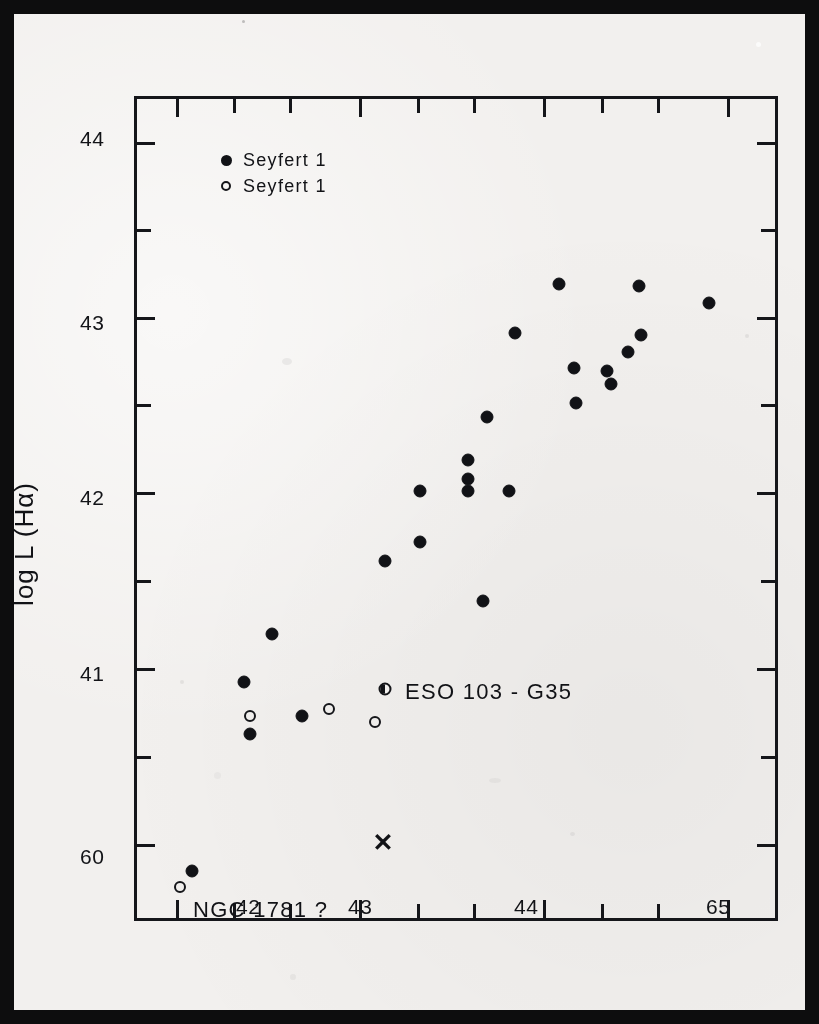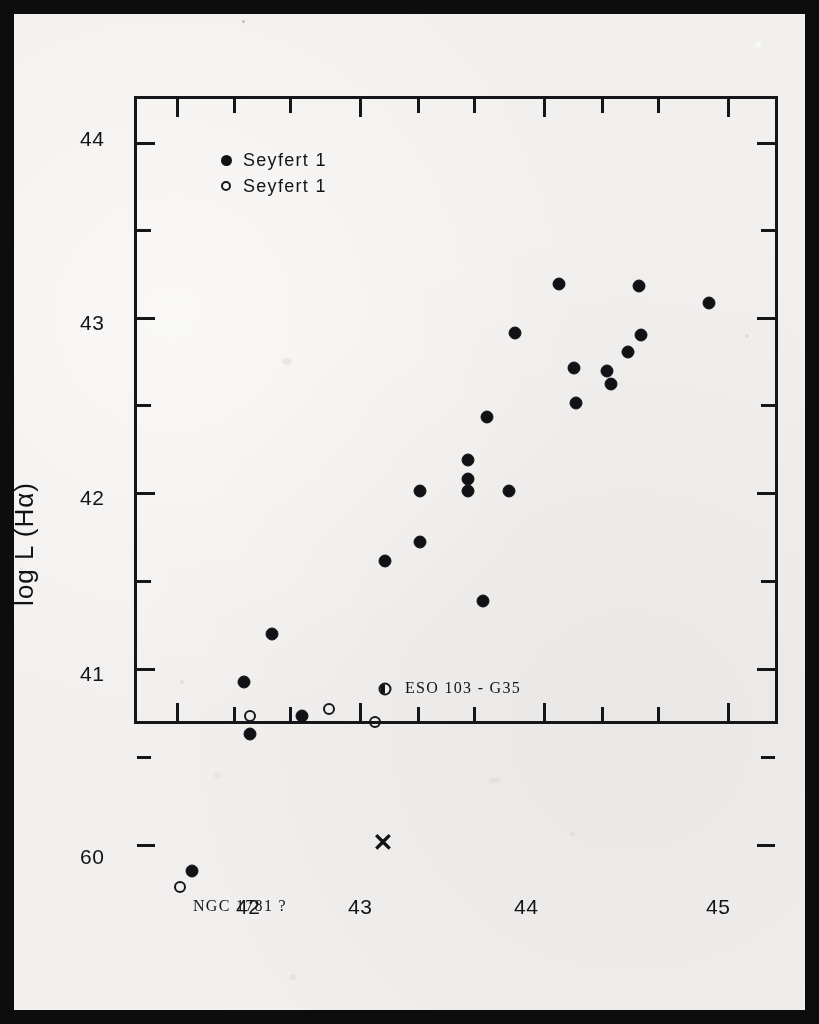--- a/index.html
+++ b/index.html
@@ -40,21 +40,21 @@
   .speck.light {
     background: rgba(255,255,255,0.7);
   }
 
   
   #plot-frame {
     position: absolute;
     left: 120px;
     top: 82px;
     width: 644px;
-    height: 628px;
+    height: 825px;
     border: 3px solid #15161a;
     box-sizing: border-box;
   }
   #plot-area {
     position: absolute;
     left: 0; top: 0;
     width: 100%; height: 100%;
   }
 
   
@@ -170,25 +170,24 @@
     font-size: 18px;
     color: #111216;
     letter-spacing: 1.3px;
     margin-left: 6px;
     white-space: nowrap;
   }
 
   
   .annot {
     position: absolute;
-    font-size: 16px;
+    font-size: 22px;
     color: #111216;
     letter-spacing: 1.3px;
     white-space: nowrap;
-    font-family: Liberation Serif, serif;
   }
 </style>
 </head>
 <body>
 
 <div id="plate">
   <div id="paper">
 
     <div class="speck" style="left:228px;top:6px;width:3px;height:3px;"></div>
     <div class="speck light" style="left:742px;top:28px;width:5px;height:5px;"></div>
@@ -205,21 +204,21 @@
 
     <div class="axis-num" style="left:66px;top:113px;">44</div>
     <div class="axis-num" style="left:66px;top:297px;">43</div>
     <div class="axis-num" style="left:66px;top:472px;">42</div>
     <div class="axis-num" style="left:66px;top:648px;">41</div>
     <div class="axis-num" style="left:66px;top:831px;">60</div>
 
     <div class="axis-num" style="left:222px;top:881px;">42</div>
     <div class="axis-num" style="left:334px;top:881px;">43</div>
     <div class="axis-num" style="left:500px;top:881px;">44</div>
-    <div class="axis-num" style="left:692px;top:881px;">45</div>
+    <div class="axis-num" style="left:692px;top:881px;">65</div>
 
     <div id="plot-frame">
       <div id="plot-area">
 
         <div class="tick x major" style="left:39px;bottom:0px;"></div>
         <div class="tick x" style="left:96px;bottom:0px;"></div>
         <div class="tick x" style="left:152px;bottom:0px;"></div>
         <div class="tick x major" style="left:222px;bottom:0px;"></div>
         <div class="tick x" style="left:280px;bottom:0px;"></div>
         <div class="tick x" style="left:336px;bottom:0px;"></div>

